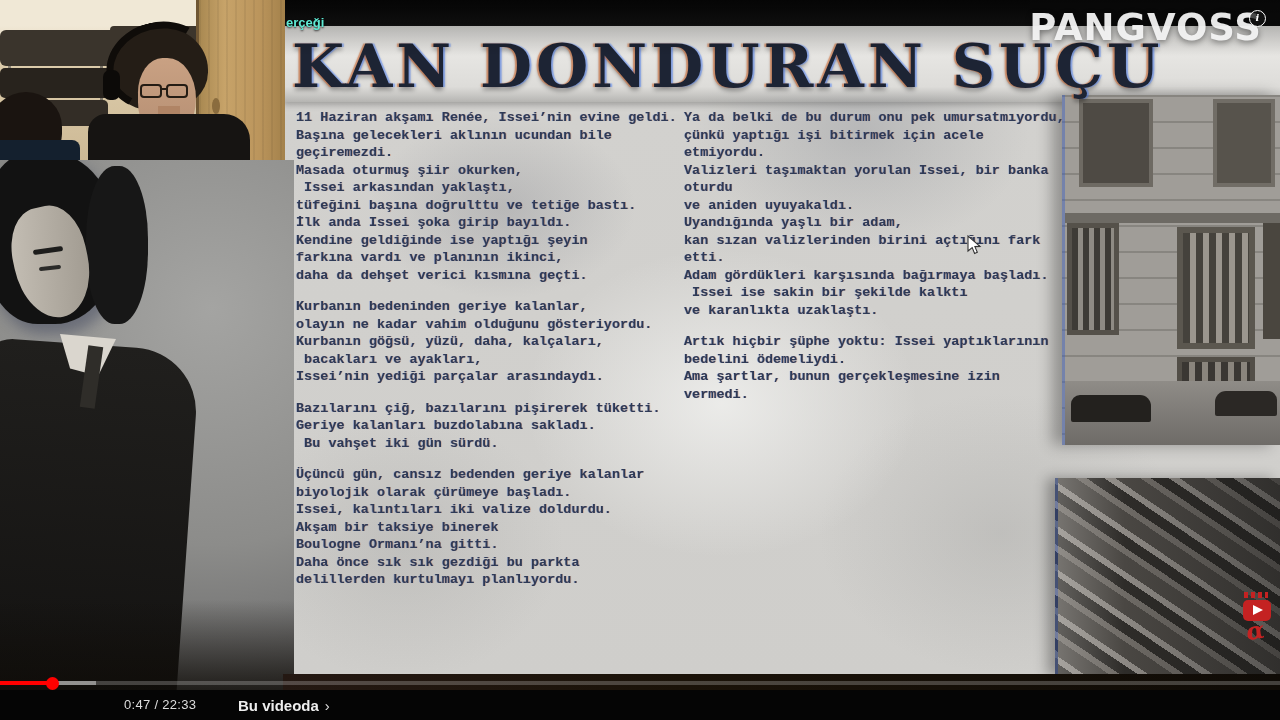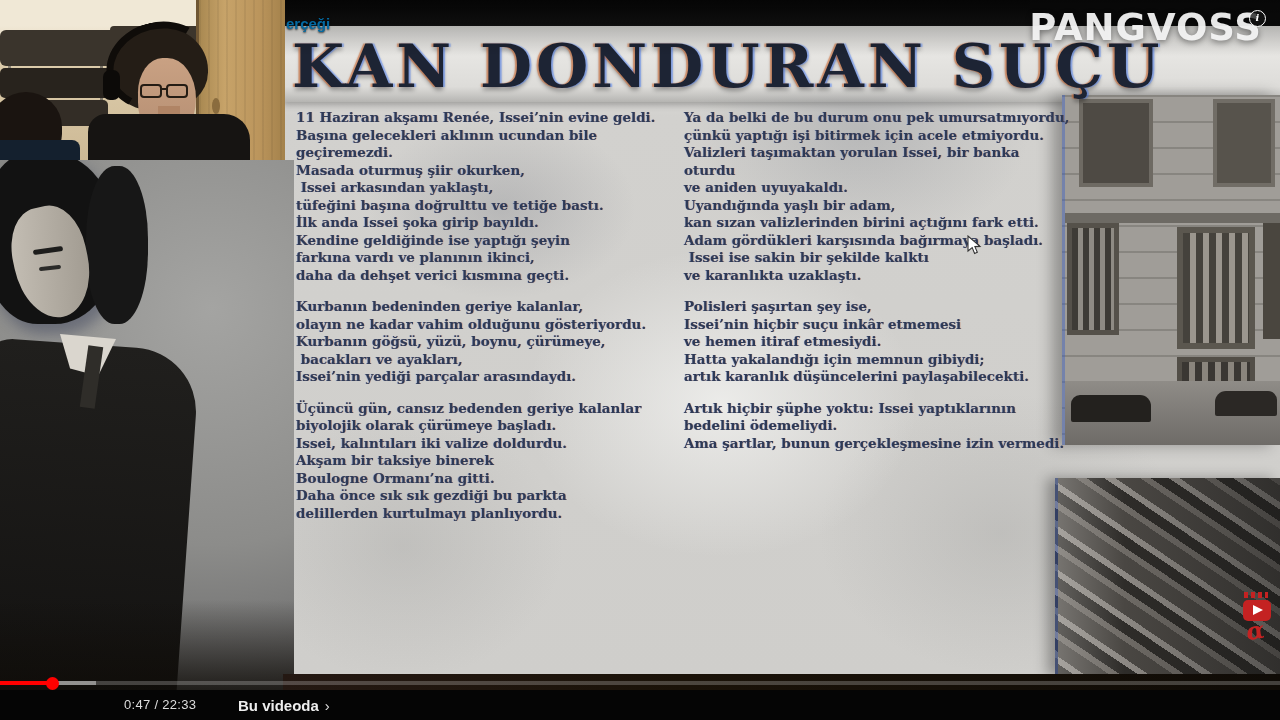--- a/index.html
+++ b/index.html
@@ -25,21 +25,21 @@
     box-shadow:0 3px 6px rgba(60,60,60,.35); }
   #page-title { left:292px; top:31px; z-index:4; font-family:"DejaVu Serif", serif;
     font-weight:700; font-size:60px; letter-spacing:4px; color:#1d2434; white-space:nowrap;
     text-shadow:-2px 0 1px rgba(205,95,35,.55), 2px 0 1px rgba(55,115,255,.45), 0 3px 4px rgba(0,0,0,.35); }
 
   .col { z-index:4; font-family:"DejaVu Serif", serif; font-weight:700; font-size:13.5px;
     line-height:17.5px; color:#2e3a56; white-space:pre-wrap;
     text-shadow:.6px 0 rgba(185,75,25,.30), -.6px 0 rgba(45,95,205,.30); }
   #col-left  { left:296px; top:109px; width:382px; }
   #col-right { left:684px; top:109px; width:388px; }
-  .para { margin:0 0 14px 0; }
+  .para { margin:0 0 14px 0;font-family:Liberation Mono, monospace; }
 
   
   #photo-left { left:0; top:160px; width:294px; height:530px; z-index:2; overflow:hidden;
     background:radial-gradient(430px 430px at 72% 28%, #a4a4a2, #8c8c8a 55%, #707070 82%, #585856); }
   .pl-hair  { left:-14px; top:-8px; width:132px; height:172px; background:#121212;
               border-radius:40% 60% 55% 45%; box-shadow:6px 10px 14px rgba(25,35,70,.35); }
   .pl-hair2 { left:86px; top:6px; width:62px; height:158px; background:#171717; border-radius:46%; }
   .pl-face  { left:14px; top:46px; width:74px; height:112px; transform:rotate(-12deg);
               background:linear-gradient(100deg,#c6c0b6,#9e988e); border-radius:50% 50% 58% 60%; }
   .pl-brow  { left:33px; top:88px; width:30px; height:5px; background:#1d1d1c; border-radius:3px; transform:rotate(-8deg); }
@@ -111,21 +111,21 @@
   .wc-lens.l { left:140px; } .wc-lens.r { left:166px; }
   .wc-bridge { left:160px; top:88px; width:8px; height:2px; background:#241c14; }
   .wc-neck { left:158px; top:106px; width:22px; height:14px; background:#b08465; }
   .wc-shirt { left:88px; top:114px; width:162px; height:46px; background:#161412; border-radius:18px 26px 0 0; }
   .wc-head2 { left:-10px; top:92px; width:72px; height:70px; background:#1a1410; border-radius:50% 50% 40% 45%; }
   .wc-sh2   { left:-12px; top:140px; width:92px; height:22px; background:#14202e; border-radius:8px 8px 0 0; }
 
   
   #top-grad { left:283px; top:0; width:997px; height:56px; z-index:5;
     background:linear-gradient(rgba(0,0,0,.45), transparent); }
-  #title-frag { left:286px; top:15px; z-index:7; color:#0369a1; font-size:15px; font-weight:700;
+  #title-frag { left:286px; top:15px; z-index:7; color:#5eead4; font-size:13px; font-weight:700;
     text-shadow:0 1px 2px rgba(0,0,0,.8); }
   #watermark { right:18px; top:6px; z-index:7; color:rgba(245,245,245,.94); font-size:37px; font-weight:700;
     letter-spacing:1px; font-family:"DejaVu Sans", sans-serif; text-shadow:0 2px 6px rgba(0,0,0,.45); cursor:pointer; }
   #info-btn { left:1249px; top:10px; width:17px; height:17px; z-index:8; border-radius:50%;
     background:rgba(20,20,20,.75); border:1.6px solid #fff; color:#fff;
     font:italic 700 10px "DejaVu Serif", serif; text-align:center; line-height:14px; cursor:pointer; }
 
   .action-row { z-index:6; }
   .act { position:absolute; width:26px; height:26px; cursor:pointer; }
   .act svg { width:100%; height:100%; }
@@ -171,42 +171,40 @@
   <div class="abs col" id="col-left" style="color: rgb(46, 58, 86);"><p class="para">11 Haziran akşamı Renée, Issei’nin evine geldi.
 Başına gelecekleri aklının ucundan bile geçiremezdi.
 Masada oturmuş şiir okurken,
  Issei arkasından yaklaştı,
 tüfeğini başına doğrulttu ve tetiğe bastı.
 İlk anda Issei şoka girip bayıldı.
 Kendine geldiğinde ise yaptığı şeyin
 farkına vardı ve planının ikinci,
 daha da dehşet verici kısmına geçti.</p><p class="para">Kurbanın bedeninden geriye kalanlar,
 olayın ne kadar vahim olduğunu gösteriyordu.
-Kurbanın göğsü, yüzü, boynu, çürümeye,
+Kurbanın göğsü, yüzü, daha, kalçaları,
  bacakları ve ayakları,
-Issei’nin yediği parçalar arasındaydı.</p><p class="para">Üçüncü gün, cansız bedenden geriye kalanlar
+Issei’nin yediği parçalar arasındaydı.</p><p class="para">Bazılarını çiğ, bazılarını pişirerek tüketti.
+Geriye kalanları buzdolabına sakladı.
+ Bu vahşet iki gün sürdü.</p><p class="para">Üçüncü gün, cansız bedenden geriye kalanlar
 biyolojik olarak çürümeye başladı.
 Issei, kalıntıları iki valize doldurdu.
 Akşam bir taksiye binerek
 Boulogne Ormanı’na gitti.
 Daha önce sık sık gezdiği bu parkta
 delillerden kurtulmayı planlıyordu.</p></div>
   <div class="abs col" id="col-right" style="color: rgb(46, 58, 86);"><p class="para">Ya da belki de bu durum onu pek umursatmıyordu,
 çünkü yaptığı işi bitirmek için acele etmiyordu.
 Valizleri taşımaktan yorulan Issei, bir banka oturdu
 ve aniden uyuyakaldı.
 Uyandığında yaşlı bir adam,
 kan sızan valizlerinden birini açtığını fark etti.
 Adam gördükleri karşısında bağırmaya başladı.
  Issei ise sakin bir şekilde kalktı
-ve karanlıkta uzaklaştı.</p><p class="para">Polisleri şaşırtan şey ise,
-Issei’nin hiçbir suçu inkâr etmemesi
-ve hemen itiraf etmesiydi.
-Hatta yakalandığı için memnun gibiydi;
-artık karanlık düşüncelerini paylaşabilecekti.</p><p class="para">Artık hiçbir şüphe yoktu: Issei yaptıklarının
+ve karanlıkta uzaklaştı.</p><p class="para">Artık hiçbir şüphe yoktu: Issei yaptıklarının
 bedelini ödemeliydi.
 Ama şartlar, bunun gerçekleşmesine izin vermedi.</p></div>
 
   <div class="abs" id="photo-left">
     <div class="abs pl-hair"></div>
     <div class="abs pl-hair2"></div>
     <div class="abs pl-face"></div>
     <div class="abs pl-brow"></div>
     <div class="abs pl-eye"></div>
     <div class="abs pl-sweater"></div>

